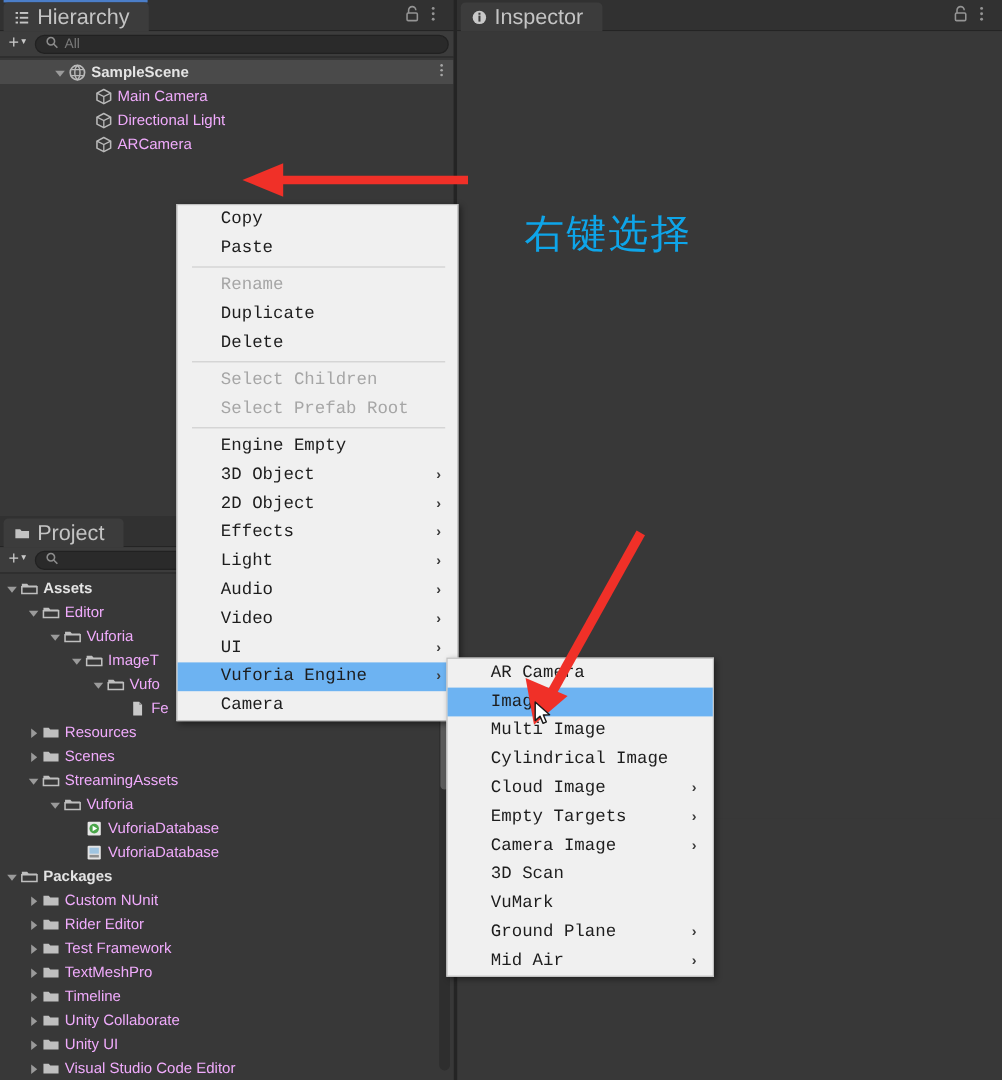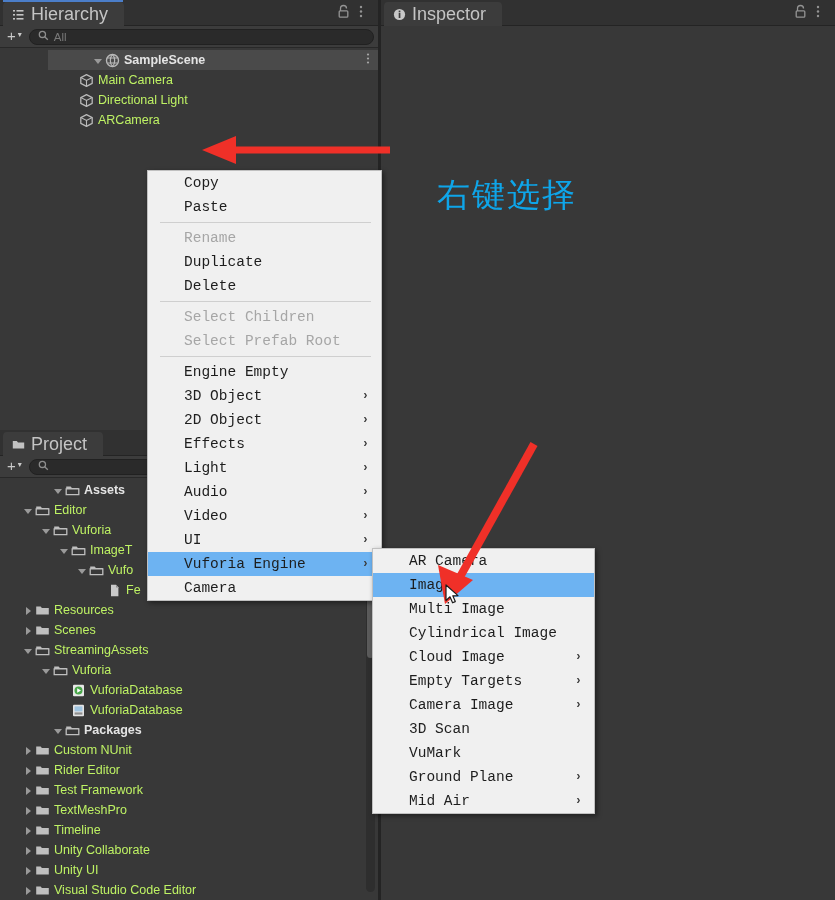--- a/index.html
+++ b/index.html
@@ -47,24 +47,24 @@
   .searchfield {
     flex: 1; height: 16px; background: #2a2a2a; border: 1px solid #212121;
     border-radius: 8px; display: flex; align-items: center;
     padding: 0 8px; gap: 5px; color: #7a7a7a; font-size: 11.5px;
   }
 
   
   .tree { position: absolute; left: 0; right: 0; overflow: hidden; }
   .trow {
     height: 20px; display: flex; align-items: center;
-    color: #bef264; font-size: 12.5px; white-space: nowrap;
+    color: #f0abfc; font-size: 12.5px; white-space: nowrap;
   }
   .trow.selected-scene { background: #4a4a4a; }
-  .trow.bold { font-weight: bold; color: #e4e4e4; margin-left: 48px; }
+  .trow.bold { font-weight: bold; color: #e4e4e4; }
   .arrow {
     width: 13px; height: 13px; flex: 0 0 13px; display: inline-block;
     position: relative;
   }
   .arrow.down::before {
     content: ""; position: absolute; left: 2px; top: 5px;
     border-left: 4.5px solid transparent; border-right: 4.5px solid transparent;
     border-top: 5px solid #9a9a9a;
   }
   .arrow.right::before {

